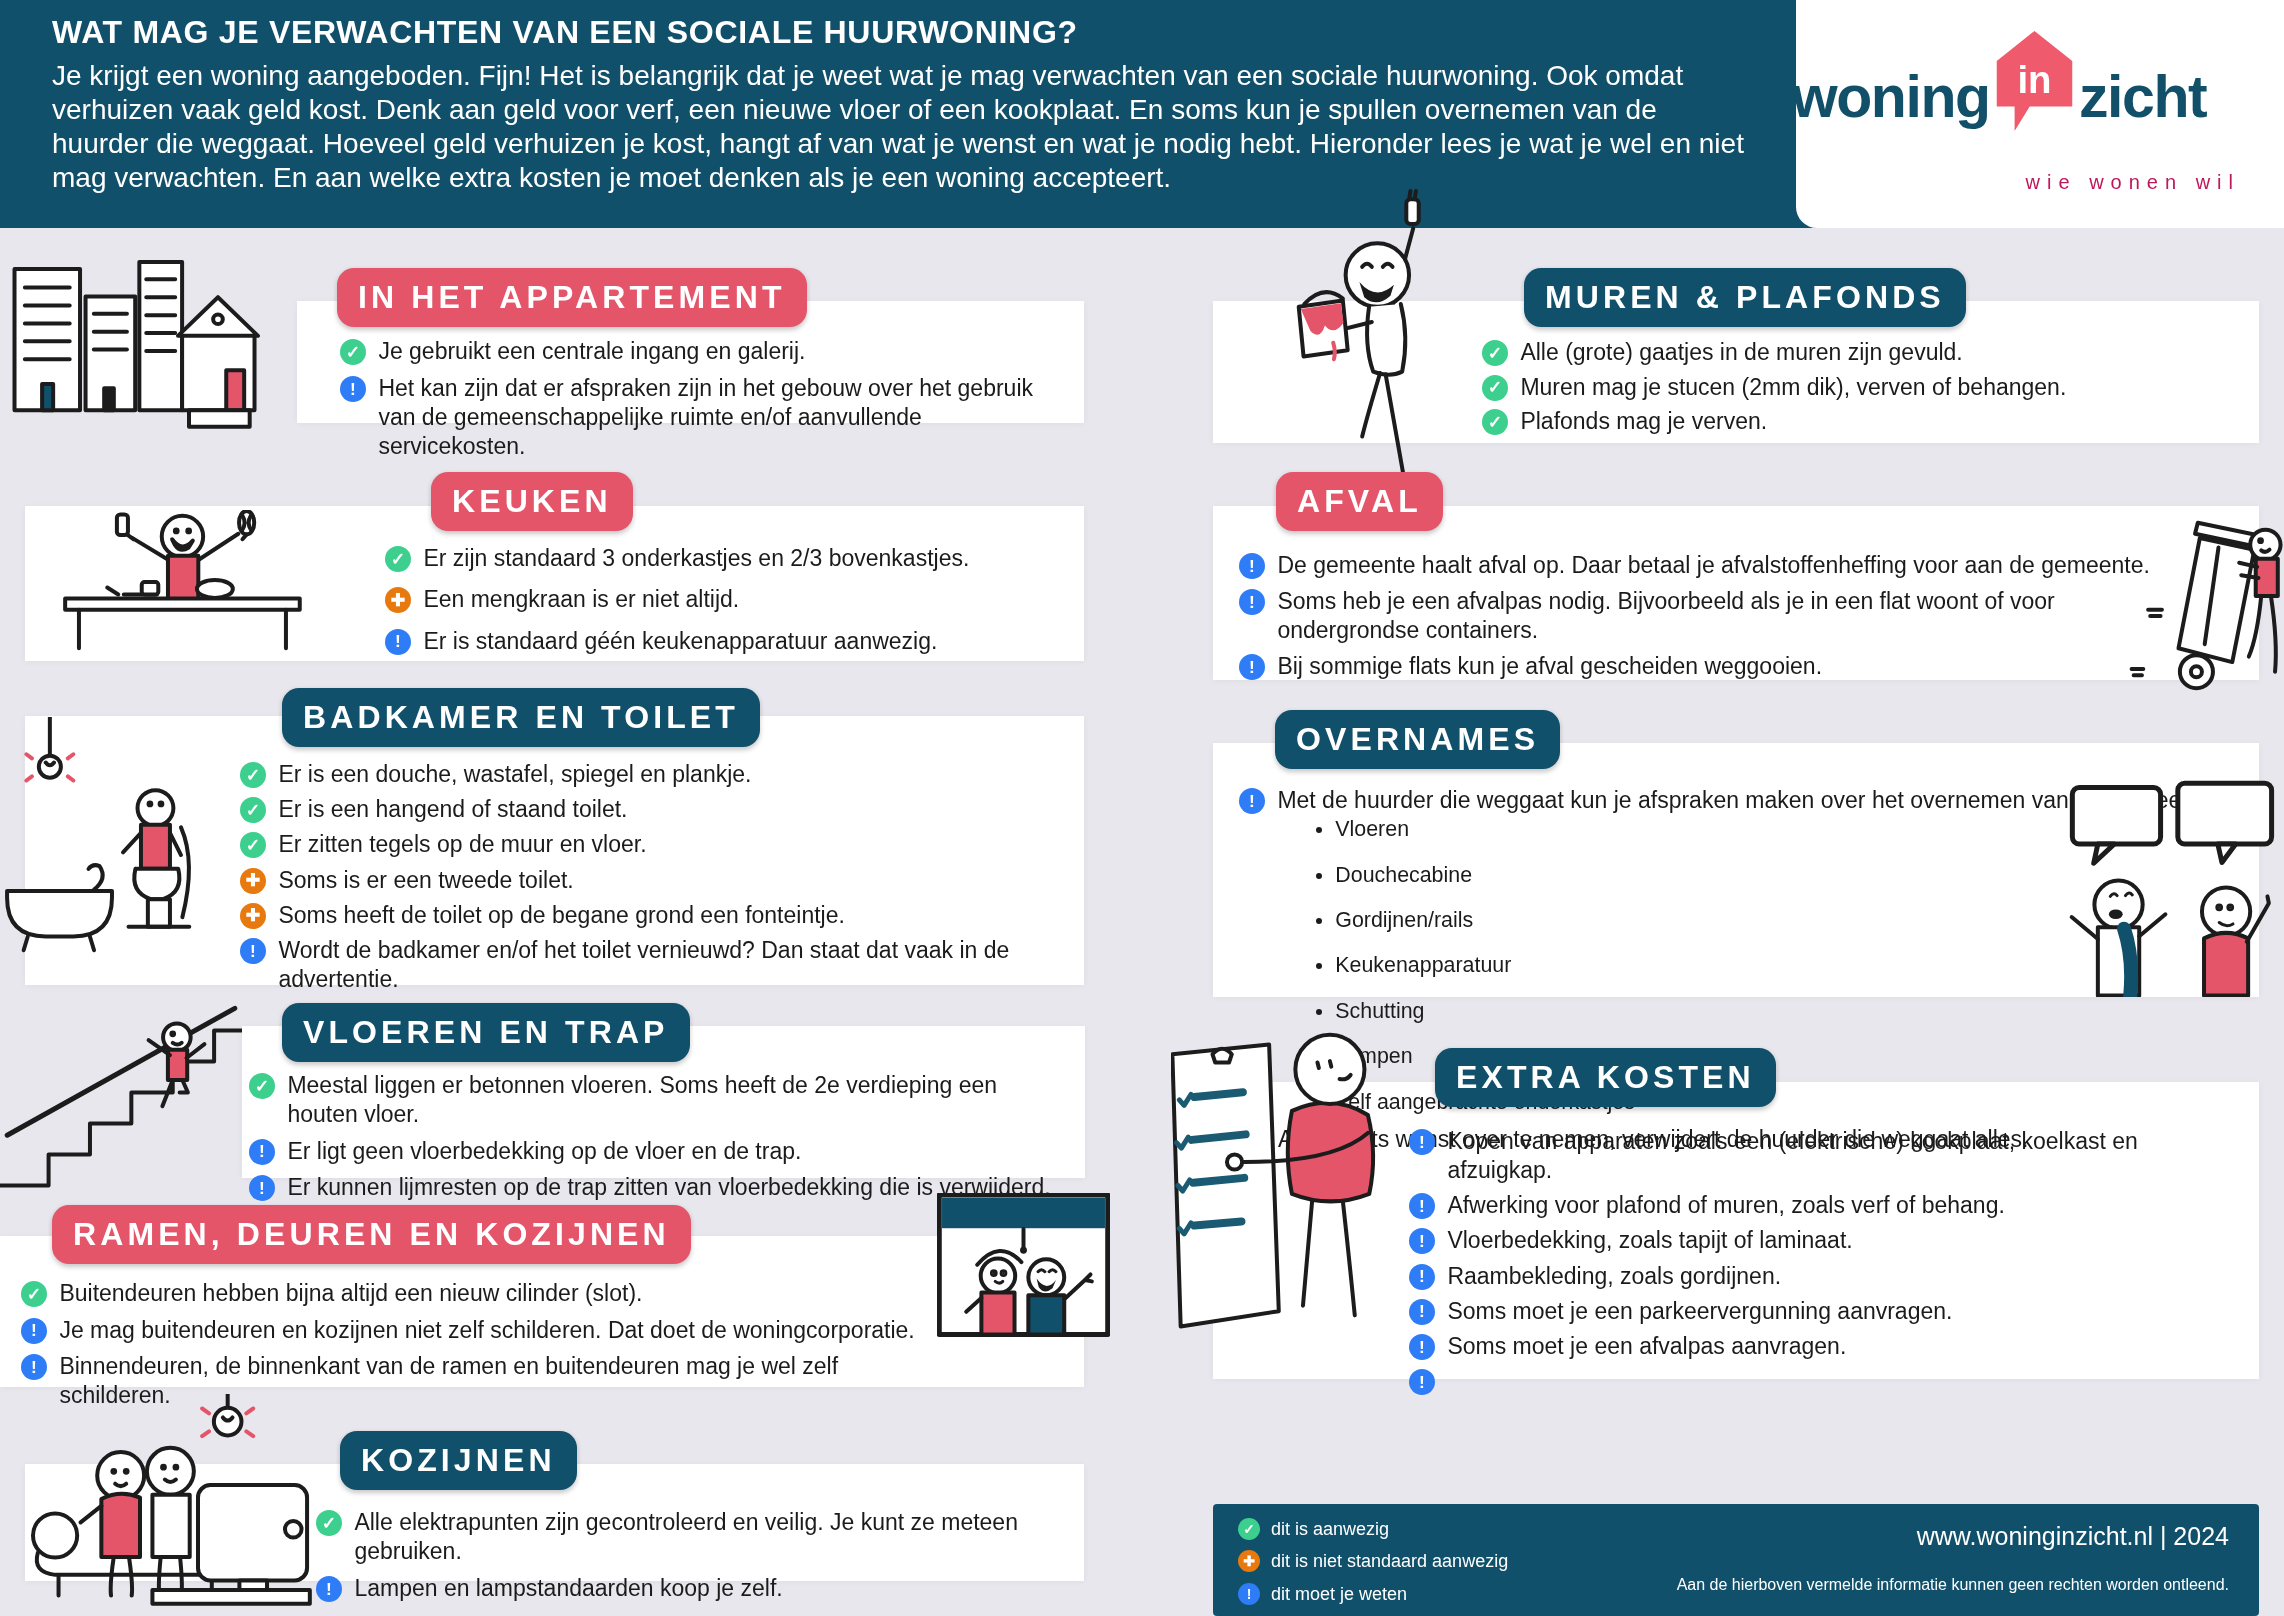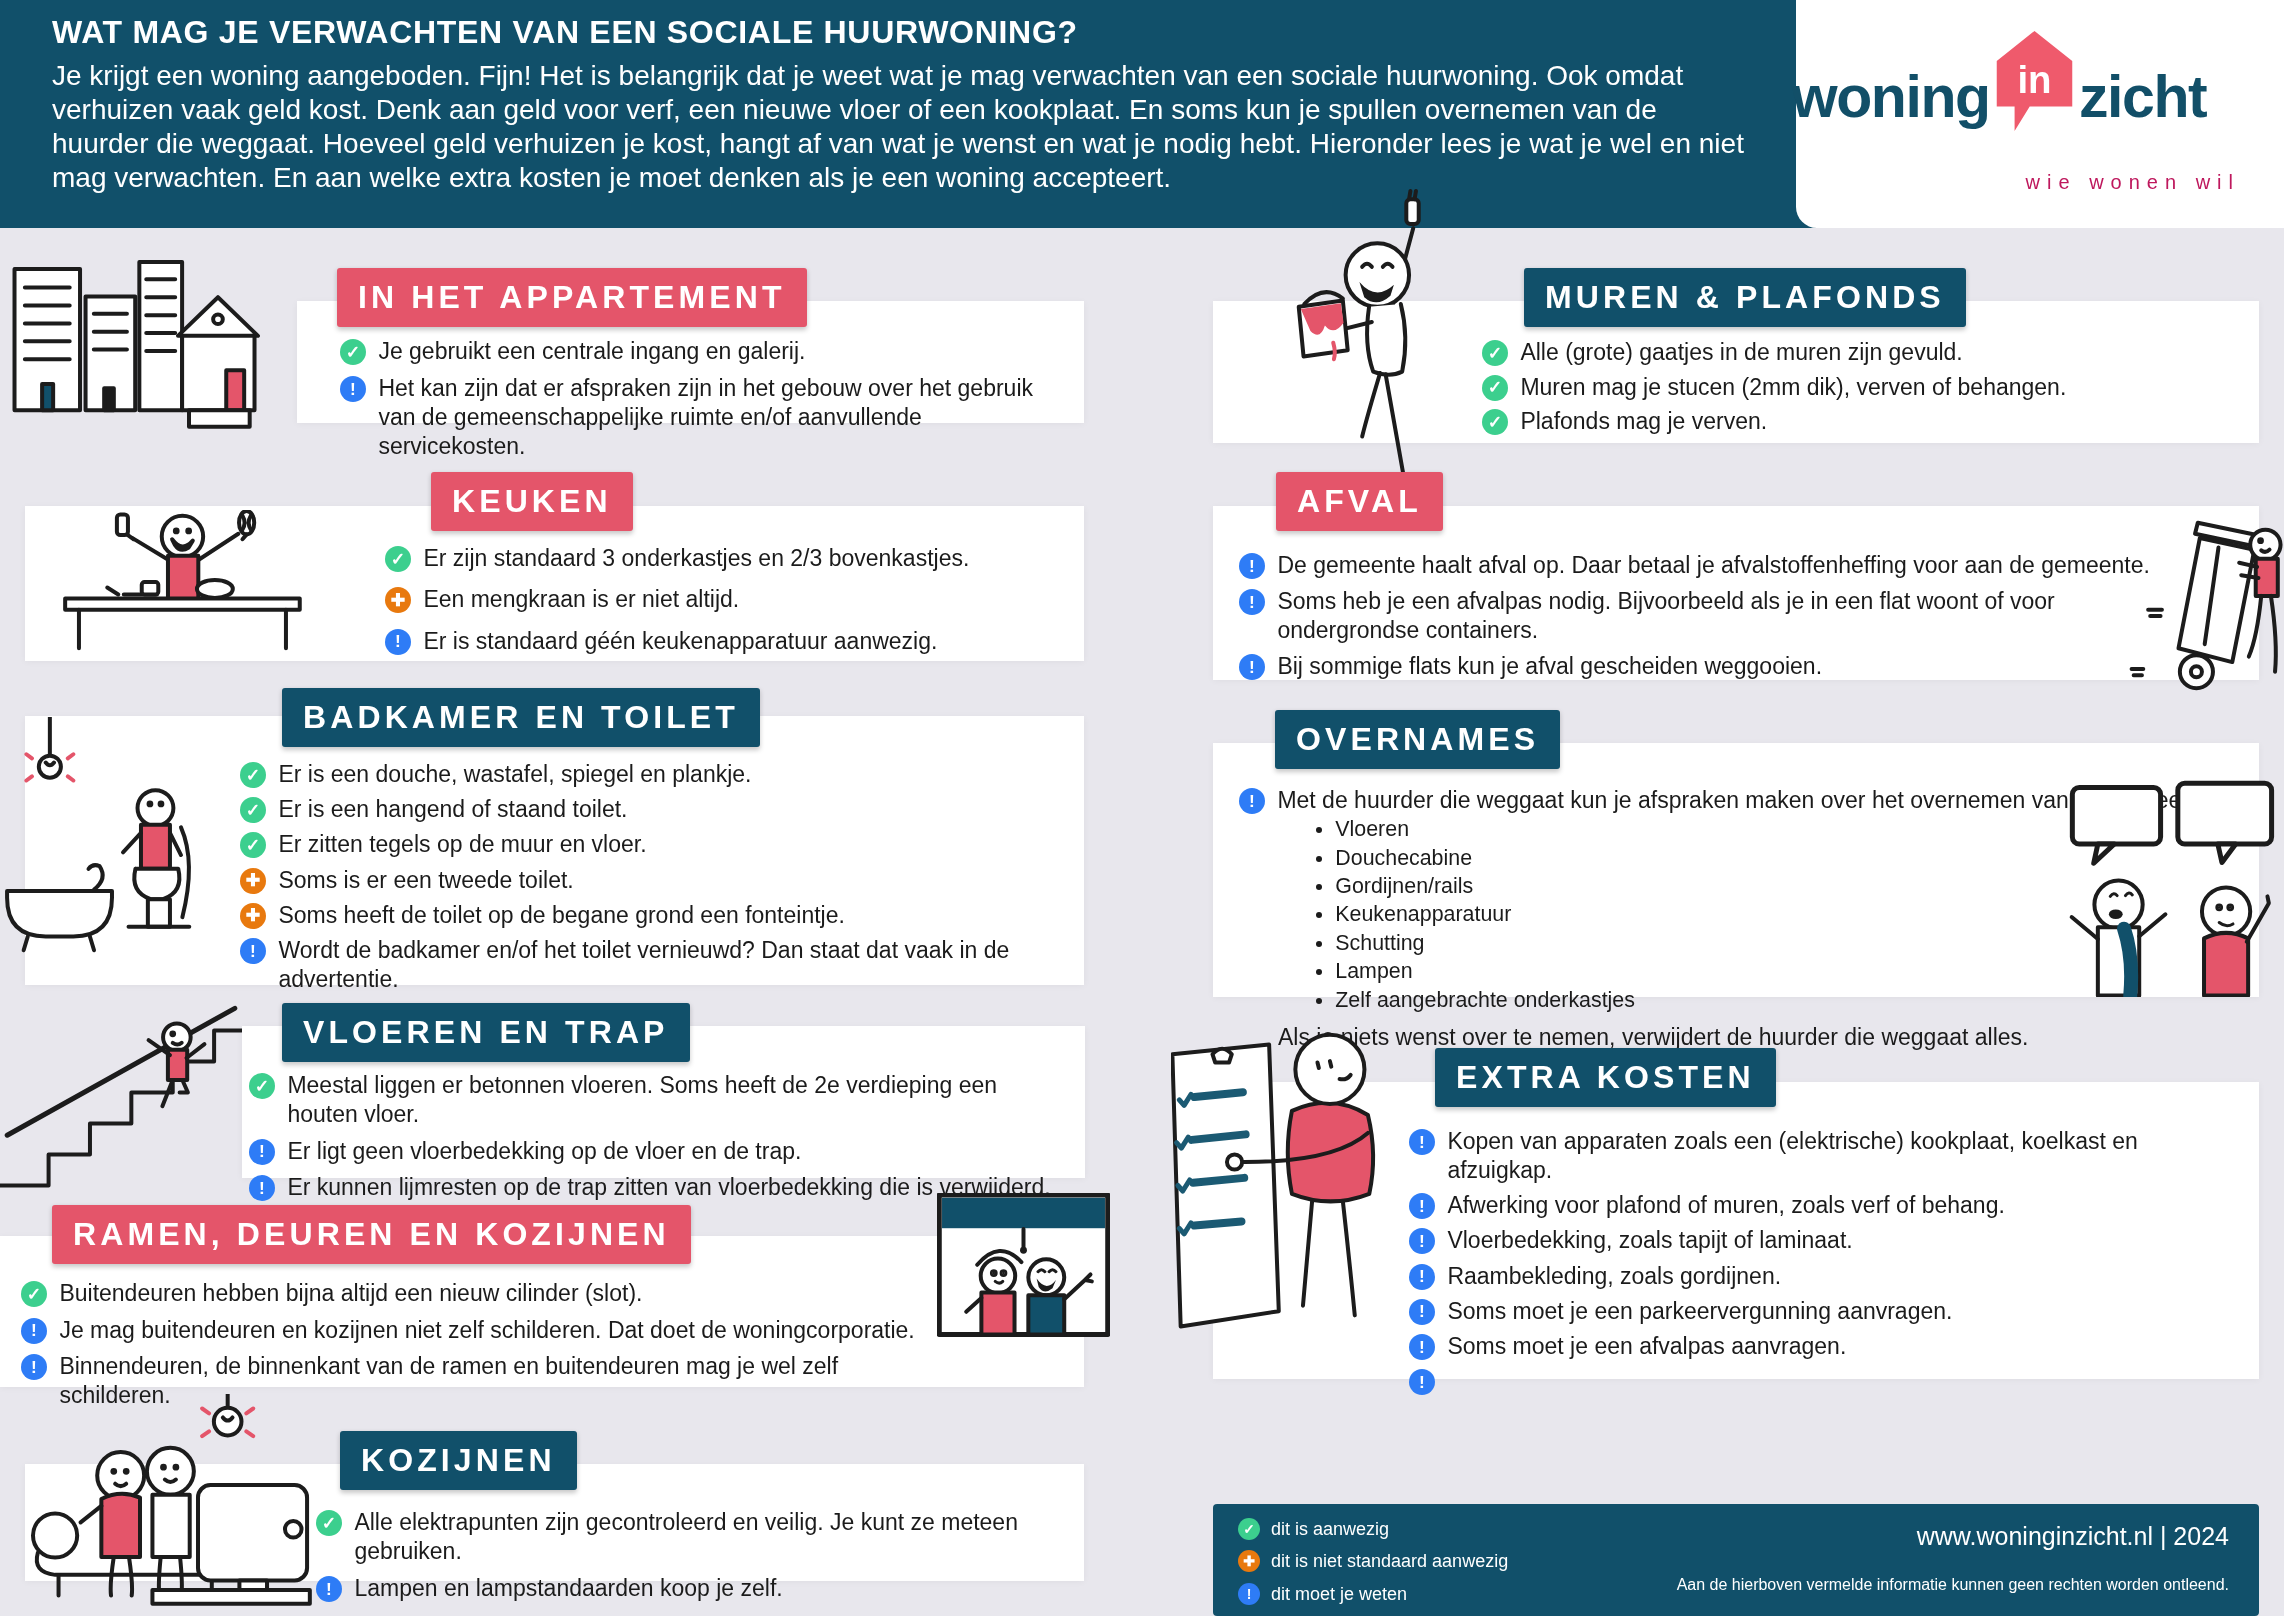--- a/index.html
+++ b/index.html
@@ -23,34 +23,34 @@
   .logo-word{font-size:59px;font-weight:bold;color:#124F68;letter-spacing:-1.4px;}
   .logo-house{position:relative;width:81px;height:104px;margin:-32px 4.1px 0 4.1px;flex:0 0 auto;}
   .logo-tagline{position:absolute;right:44px;top:171px;color:#be185d;font-size:20px;letter-spacing:7px;}
 
   
   .band{position:absolute;background:#fff;z-index:2;box-shadow:0 1.4px 7px rgba(0,0,0,.05);}
 
   
   .badge{position:absolute;z-index:4;color:#fff;font-weight:bold;font-size:32px;letter-spacing:4.1px;
     height:59px;display:flex;align-items:center;justify-content:center;padding:0 21px;
-    border-radius:3px;box-shadow:0 2.1px 5.5px rgba(0,0,0,.22);white-space:nowrap;}
+    border-radius:17px;box-shadow:0 2.1px 5.5px rgba(0,0,0,.22);white-space:nowrap;}
   .badge.red{background:#E4556A;}
   .badge.teal{background:#11506A;}
 
   
   .items{position:absolute;z-index:3;display:flex;flex-direction:column;}
   .item{display:flex;align-items:flex-start;gap:12.4px;font-size:23px;line-height:29px;}
   .ic{flex:0 0 26px;width:26px;height:26px;border-radius:50%;color:#fff;display:flex;align-items:center;
     justify-content:center;font-size:17.3px;font-weight:bold;margin-top:2.1px;}
   .ic-check{background:#3CCF8E;}
   .ic-plus{background:#E8790E;}
   .ic-info{background:#2E7CF6;}
   .bullets{margin:4.1px 0 1.4px 77px;padding:0 0 0 19.3px;font-size:21.4px;line-height:21.4px;display:flex;
-    flex-direction:column;gap:7px;}
+    flex-direction:column;gap:24px;}
   .outro{font-size:23px;line-height:29px;margin:11px 0 0 39px;}
 
   
   .footer{position:absolute;left:1213px;top:1504px;width:1046px;height:112px;background:#11506A;z-index:3;
     border-radius:4.1px;color:#fff;}
   .legend{position:absolute;left:25px;top:14px;display:flex;flex-direction:column;gap:10.4px;}
   .legend .item{font-size:18px;line-height:22px;align-items:center;gap:11px;}
   .legend .ic{flex:0 0 22px;width:22px;height:22px;font-size:14px;margin-top:0;}
   .site{position:absolute;right:30px;top:18px;font-size:25px;font-weight:normal;}
   .disclaimer{position:absolute;right:30px;top:72px;font-size:16px;}

